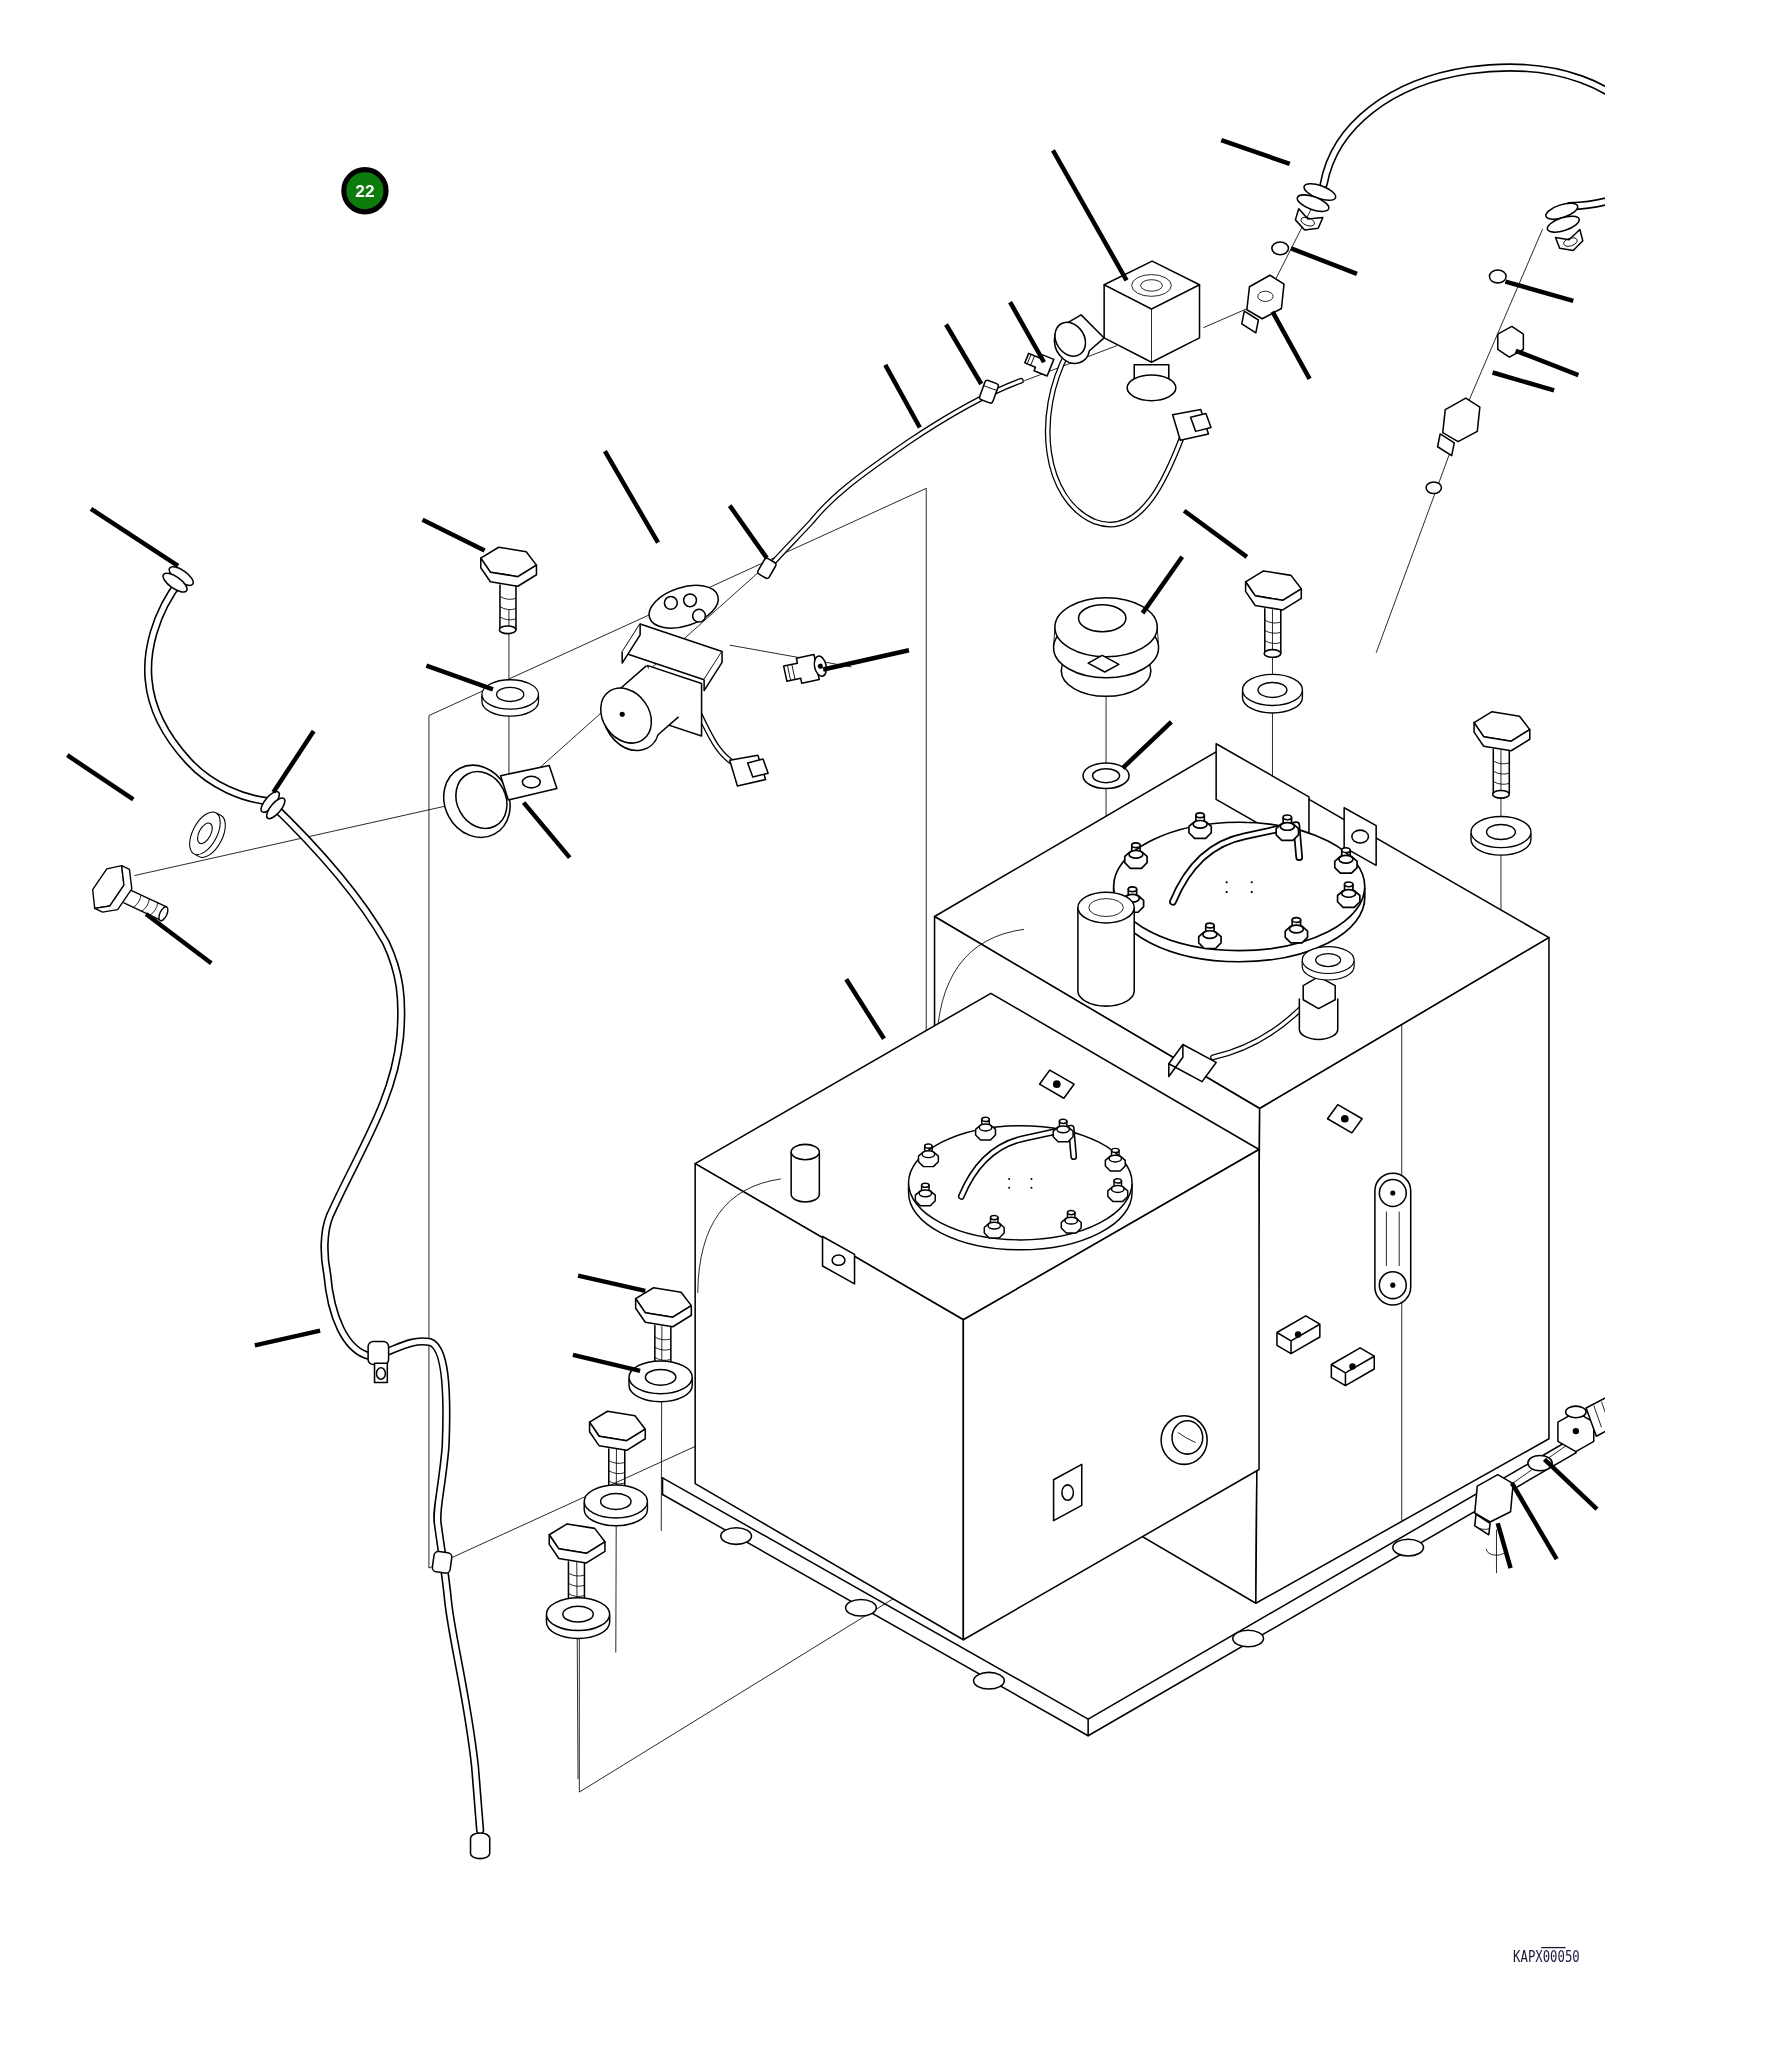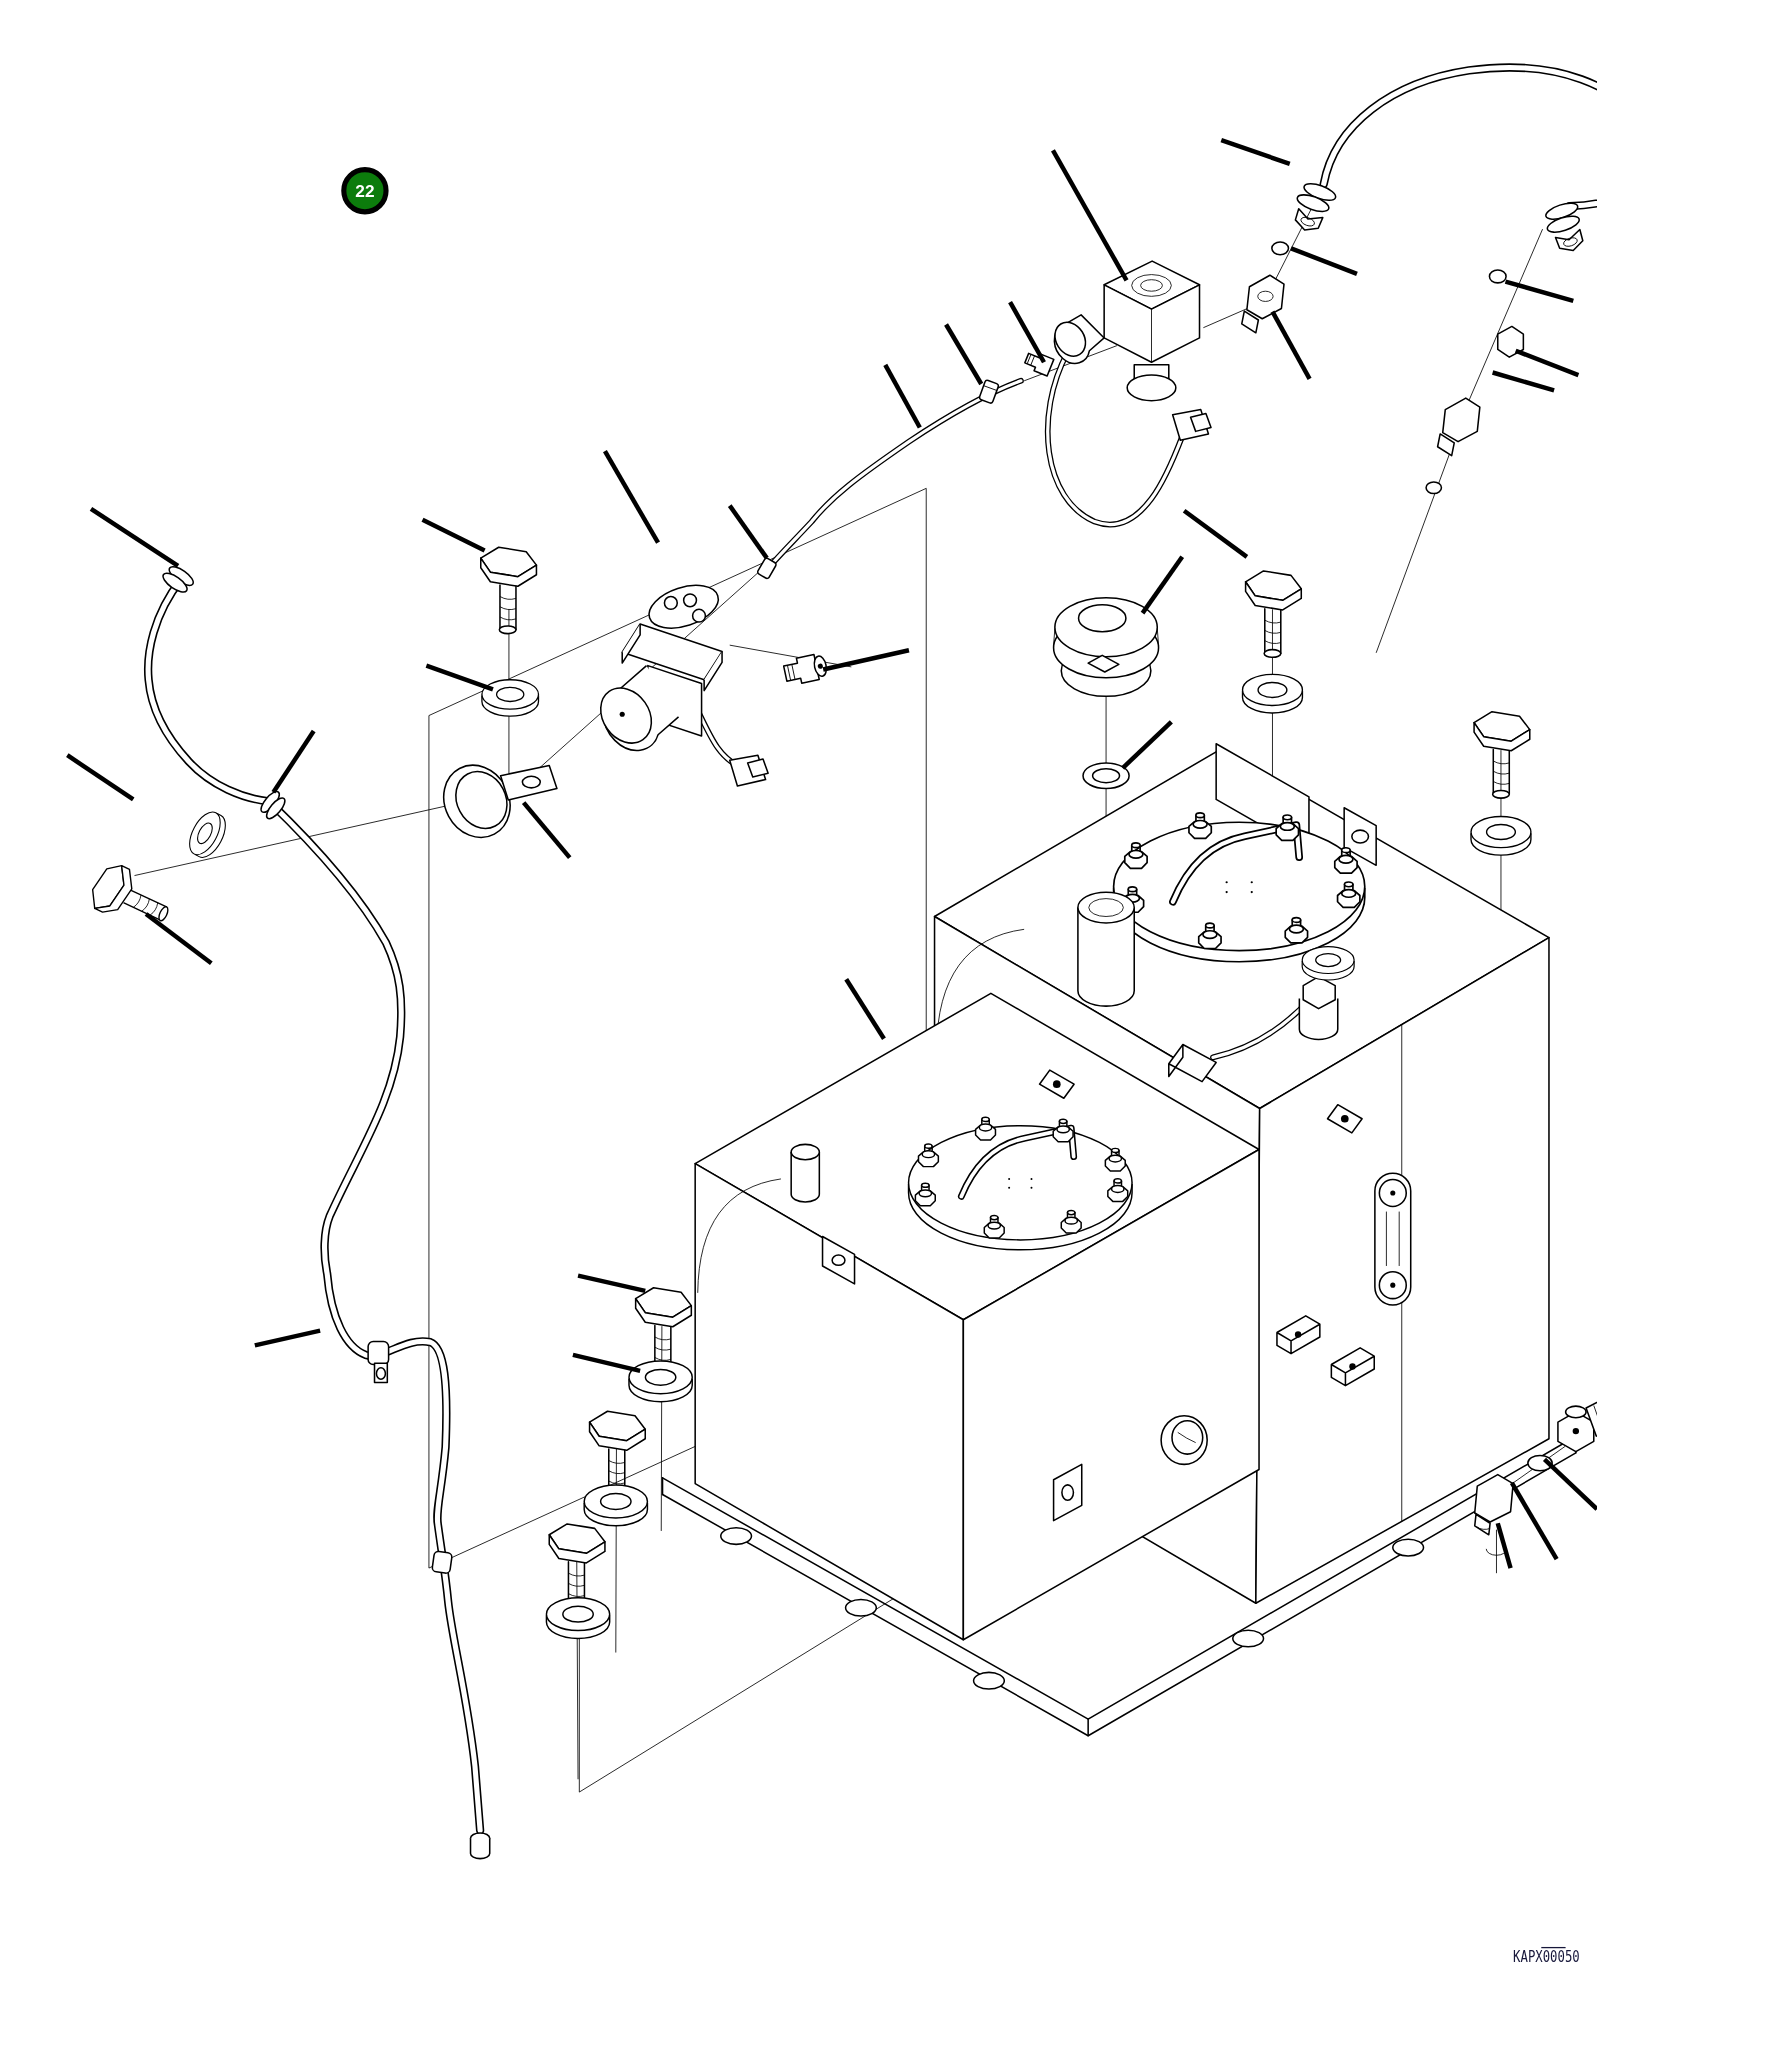--- a/index.html
+++ b/index.html
@@ -1,17 +1,17 @@
 <!DOCTYPE html>
 <html style="font-size:10.2px"><head>
 <meta charset="utf-8">
 <style>
   html,body{margin:0;padding:0;background:#ffffff;}
   .stage{position:relative;width:1597px;height:2066px;background:#fff;overflow:hidden;
-         font-family:"Liberation Sans", sans-serif;}
+         font-family:"Liberation Sans", sans-serif;padding-left:8px;}
   svg{position:absolute;left:0;top:0;}
   .ln{stroke:#000;stroke-width:2.4;fill:none;stroke-linejoin:round;stroke-linecap:round;}
   .lnf{stroke:#000;stroke-width:2.4;fill:#fff;stroke-linejoin:round;}
   .thin{stroke:#000;stroke-width:1.3;fill:none;}
   .leader{stroke:#000;stroke-width:7;fill:none;stroke-linecap:butt;}
   .rodA{stroke:#000;stroke-width:11;fill:none;stroke-linecap:round;}
   .rodB{stroke:#fff;stroke-width:6;fill:none;stroke-linecap:round;}
   .hoseA{stroke:#000;stroke-width:13;fill:none;stroke-linecap:round;}
   .hoseB{stroke:#fff;stroke-width:8;fill:none;stroke-linecap:round;}
   .cabA{stroke:#000;stroke-width:9;fill:none;stroke-linecap:round;}

